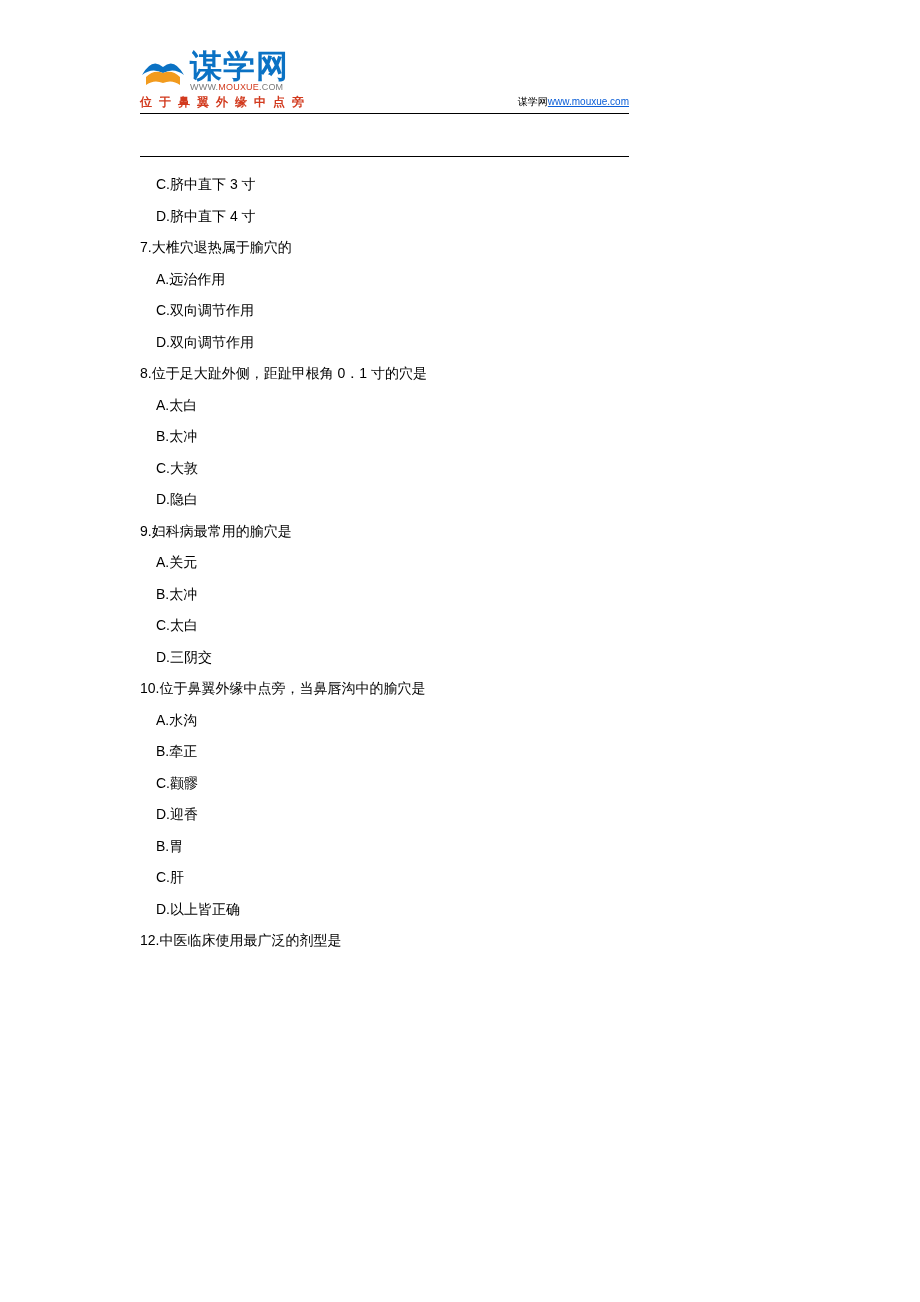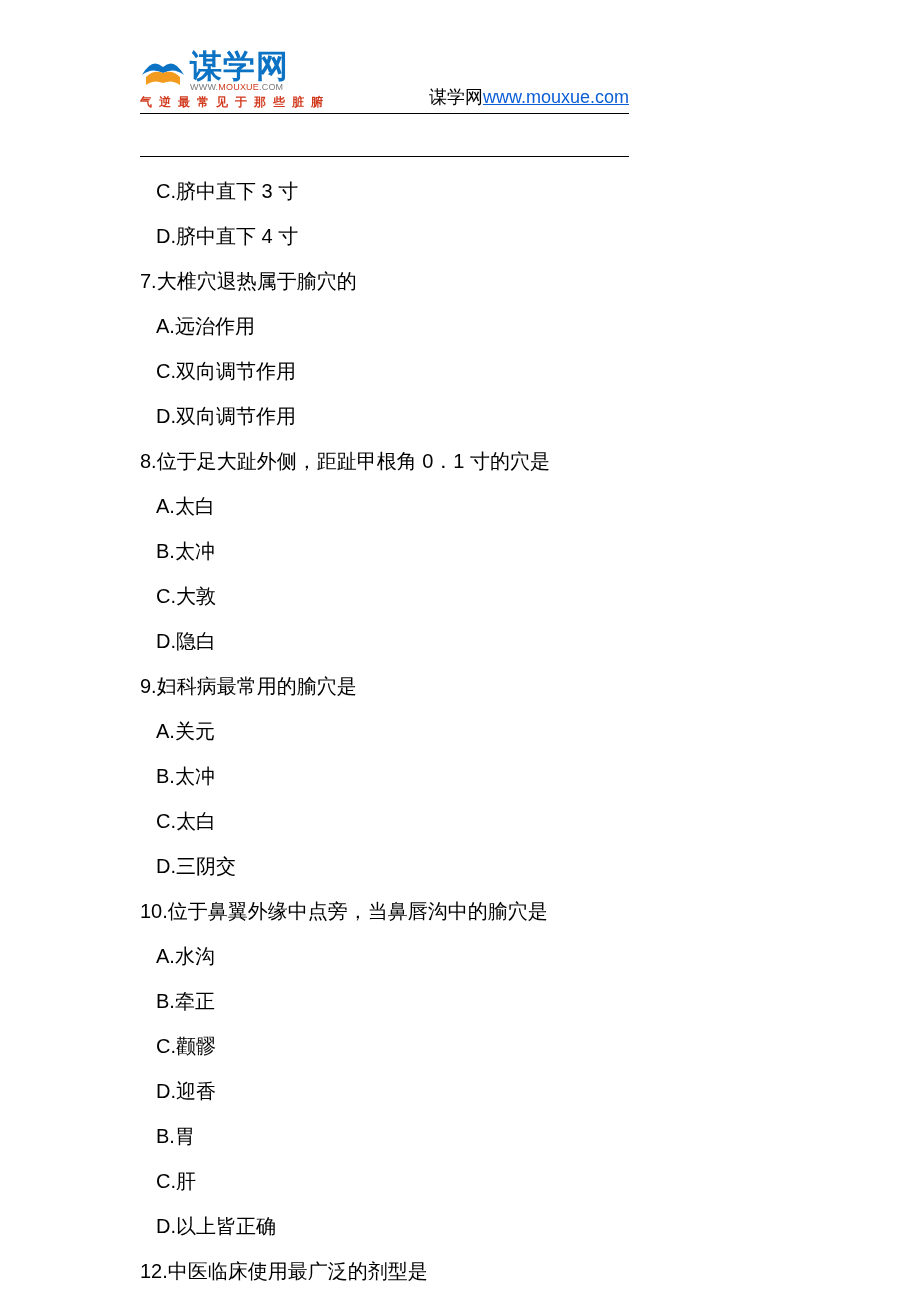--- a/index.html
+++ b/index.html
@@ -54,34 +54,34 @@
     color: #d23a1e;
   }
   .tagline {
     font-size: 12px;
     color: #d23a1e;
     font-weight: 700;
     letter-spacing: 7px;
     margin-top: 2px;
   }
   .header-right {
-    font-size: 18px;
+    font-size: 10px;
     padding-bottom: 2px;
   }
   .header-right a {
     color: #0b5ed7;
     text-decoration: underline;
   }
   .content-rule {
     border: none;
     border-top: 1px solid #000;
     margin: 42px 0 12px 0;
   }
   .content {
-    font-size: 20px;
+    font-size: 14px;
     line-height: 2.25;
   }
   .option {
     padding-left: 16px;
   }
 </style>
 </head>
 <body>
 
 <div class="page">
@@ -95,21 +95,21 @@
             <path d="M23 22 Q14 18 6 26 L6 34 Q14 28 23 32 Q32 28 40 34 L40 26 Q32 18 23 22 Z" fill="#f29b1e"></path>
           </svg>
         </span>
         <span class="logo-text-main">
           <span class="logo-cn">谋学网</span>
           <span class="logo-url">
             <span>WWW.</span><span class="logo-url-hot">MOUXUE</span><span>.COM</span>
           </span>
         </span>
       </div>
-      <div class="tagline">气逆最常见于那些脏腑</div>
+      <div class="tagline">位于鼻翼外缘中点旁</div>
     </div>
     <div class="header-right">
       <span>谋学网</span><a href="#">www.mouxue.com</a>
     </div>
   </div>
 
   <hr class="content-rule">
 
   <div class="content" id="content-root">
       <div class="option">C.脐中直下 3 寸</div>

